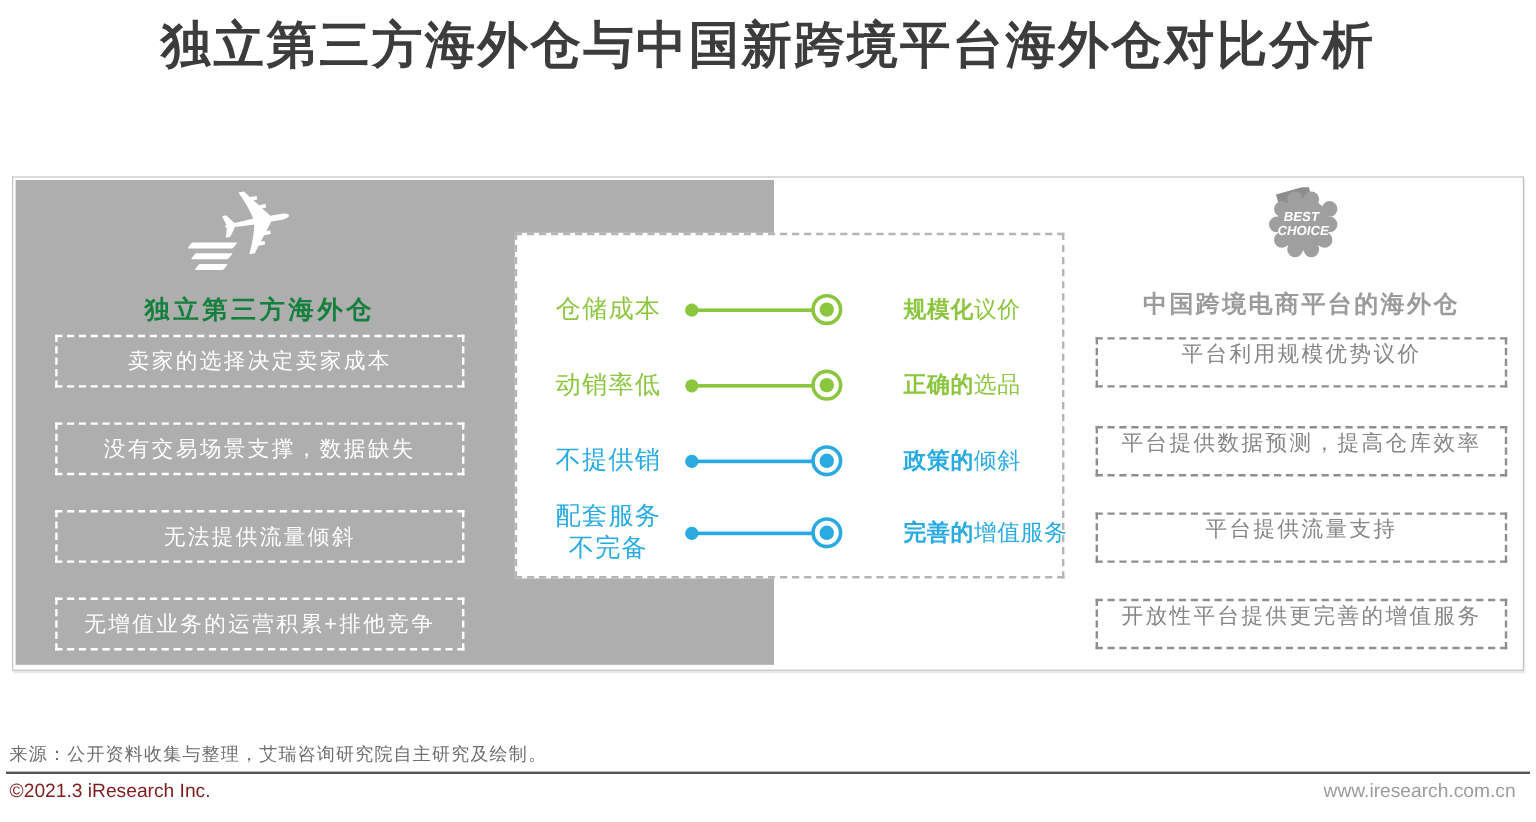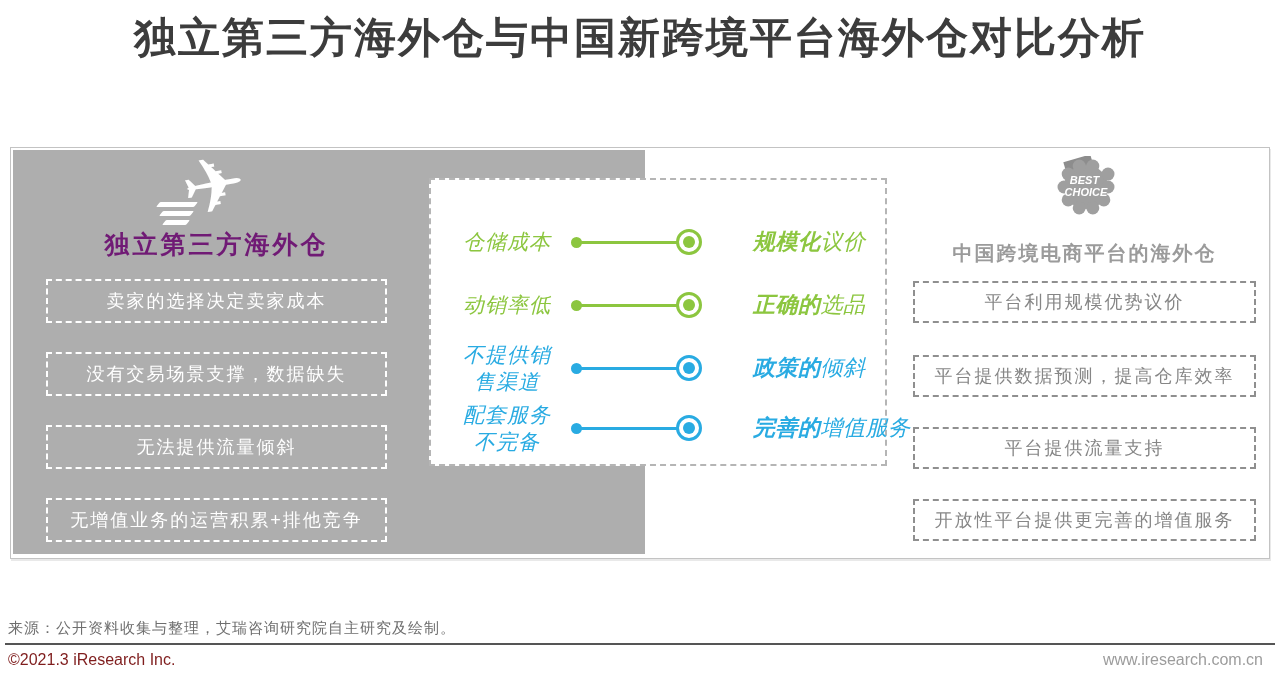--- a/index.html
+++ b/index.html
@@ -18,57 +18,57 @@
 
   
   .left-col { position:absolute; left:35px; top:0; width:341px; height:100%; }
   .plane-wrap { position:absolute; left:110px; top:8px; width:124px; height:76px; }
   .plane-glyph { position:absolute; left:26px; top:-8px; font-size:76px; line-height:1;
     color:#fff; transform:rotate(-10deg); font-family:"DejaVu Sans",sans-serif; }
   .speed-line { position:absolute; height:5px; background:#fff; transform:skewX(-38deg); border-radius:1px; }
   .sl1 { left:2px; top:46px; width:38px; }
   .sl2 { left:5px; top:55px; width:31px; }
   .sl3 { left:8px; top:64px; width:24px; }
-  .left-heading { position:absolute; left:0; top:80px; width:341px; text-align:center;
-    font-size:25px; font-weight:bold; color:#701a75; letter-spacing:3px; }
+  .left-heading { position:absolute; left:0; top:96px; width:341px; text-align:center;
+    font-size:21px; font-weight:bold; color:#15803d; letter-spacing:3px; }
   .lbox { position:absolute; left:0; width:341px; height:44px; border:2px dashed #fff;
     display:flex; align-items:center; justify-content:center;
     color:#fff; font-size:18px; letter-spacing:2px; white-space:nowrap; }
   .lbox1 { top:131px; } .lbox2 { top:204px; } .lbox3 { top:277px; } .lbox4 { top:350px; }
 
   
-  .mid-box { position:absolute; left:418px; top:30px; width:458px; height:288px;
-    background:#fff; border:2px dashed #b5b5b5;font-style:italic; }
+  .mid-box { position:absolute; left:418px; top:46px; width:458px; height:288px;
+    background:#fff; border:2px dashed #b5b5b5; }
   .crow { position:absolute; left:0; width:100%; height:70px; }
   .crow1 { top:27px; } .crow2 { top:90px; } .crow3 { top:153px; } .crow4 { top:213px; }
   .lbl-l { position:absolute; left:6px; top:50%; transform:translateY(-50%); width:140px;
     text-align:center; font-size:21px; line-height:1.3; letter-spacing:1px; }
   .lbl-l span { display:block; }
   .dot { position:absolute; left:140px; top:calc(50% - 5.5px); width:11px; height:11px; border-radius:50%; }
   .cline { position:absolute; left:149px; top:calc(50% - 1.5px); width:98px; height:3px; }
   .ring { position:absolute; left:245px; top:calc(50% - 13px); width:26px; height:26px;
     border-radius:50%; border:3px solid; background:#fff; }
   .ring-dot { position:absolute; left:4px; top:4px; width:12px; height:12px; border-radius:50%; }
   .lbl-r { position:absolute; left:322px; top:50%; transform:translateY(-50%);
-    font-size:22px; white-space:nowrap; letter-spacing:0.5px; }
+    font-size:19px; white-space:nowrap; letter-spacing:0.5px; }
   .lbl-r b { font-weight:bold; }
   .crow.green .lbl-l, .crow.green .lbl-r { color:#8CC63F; }
   .crow.green .dot, .crow.green .cline, .crow.green .ring-dot { background:#8CC63F; }
   .crow.green .ring { border-color:#8CC63F; }
   .crow.blue .lbl-l, .crow.blue .lbl-r { color:#29ABE2; }
   .crow.blue .dot, .crow.blue .cline, .crow.blue .ring-dot { background:#29ABE2; }
   .crow.blue .ring { border-color:#29ABE2; }
 
   
   .right-col { position:absolute; left:902px; top:0; width:343px; height:100%; }
   .badge-wrap { position:absolute; left:140px; top:8px; width:66px; height:62px; }
   .right-heading { position:absolute; left:-20px; top:92px; width:383px; text-align:center;
     font-size:20px; font-weight:bold; color:#9b9b9b; letter-spacing:2px; white-space:nowrap; }
   .rbox { position:absolute; left:0; width:343px; height:42px; border:2px dashed #8f8f8f;
-    display:flex; align-items:center; justify-content:center;
+    display:flex; align-items:flex-start; justify-content:center;
     color:#868686; font-size:18px; letter-spacing:2px; white-space:nowrap; }
   .rbox1 { top:133px; } .rbox2 { top:207px; } .rbox3 { top:279px; } .rbox4 { top:351px; }
 
   
   .source { position:absolute; left:8px; top:619px; font-size:15px; color:#6e6e6e; letter-spacing:1px; }
   .rule { position:absolute; left:5px; top:643px; width:1270px; height:2px; background:#555; }
   .copyright { position:absolute; left:8px; top:651px; font-size:16px; color:#7f1d1d; }
   .website { position:absolute; right:17px; top:651px; font-size:16px; color:#9c9c9c; }
 </style>
 </head>
@@ -130,21 +130,20 @@
             <span class="ring-dot"></span>
           </span>
         <div class="lbl-r">
           <b>正确的</b><span>选品</span>
         </div>
       </div>
 
       <div class="crow crow3 blue">
         <div class="lbl-l">
           <span>不提供销</span>
-          <span>售渠道</span>
         </div>
         <span class="dot"></span>
         <span class="cline"></span>
         <span class="ring">
             <span class="ring-dot"></span>
           </span>
         <div class="lbl-r">
           <b>政策的</b><span>倾斜</span>
         </div>
       </div>

